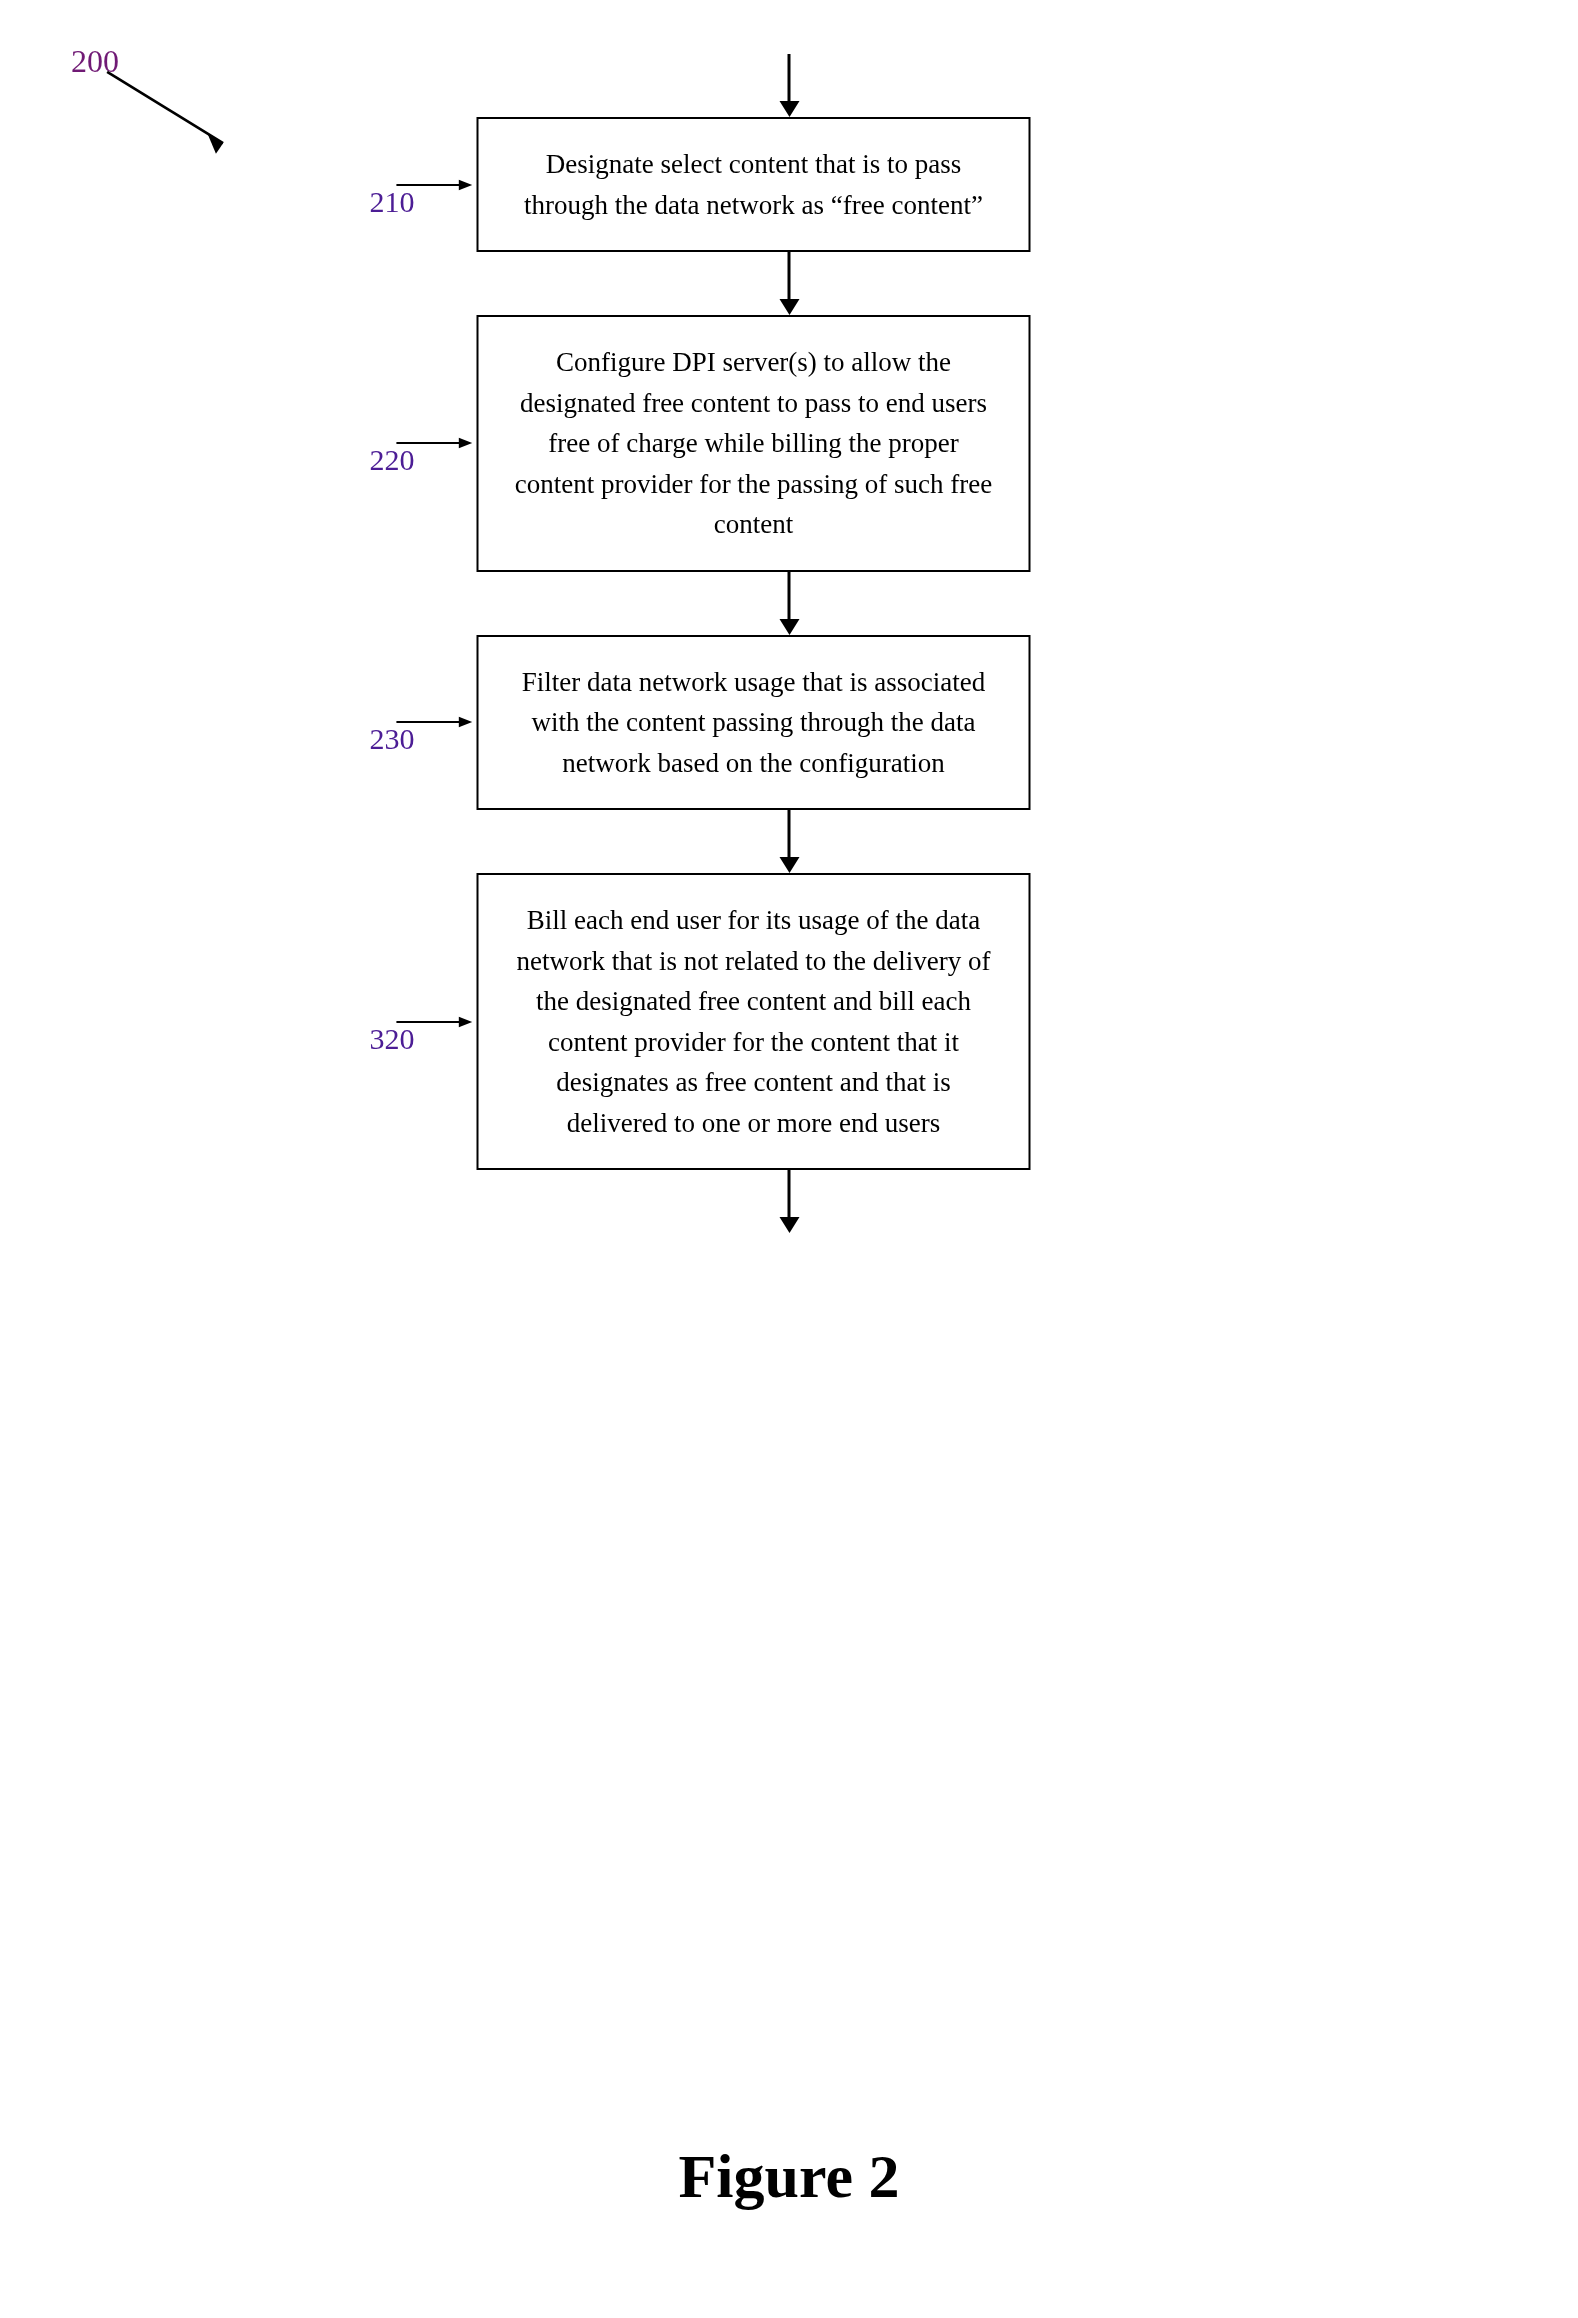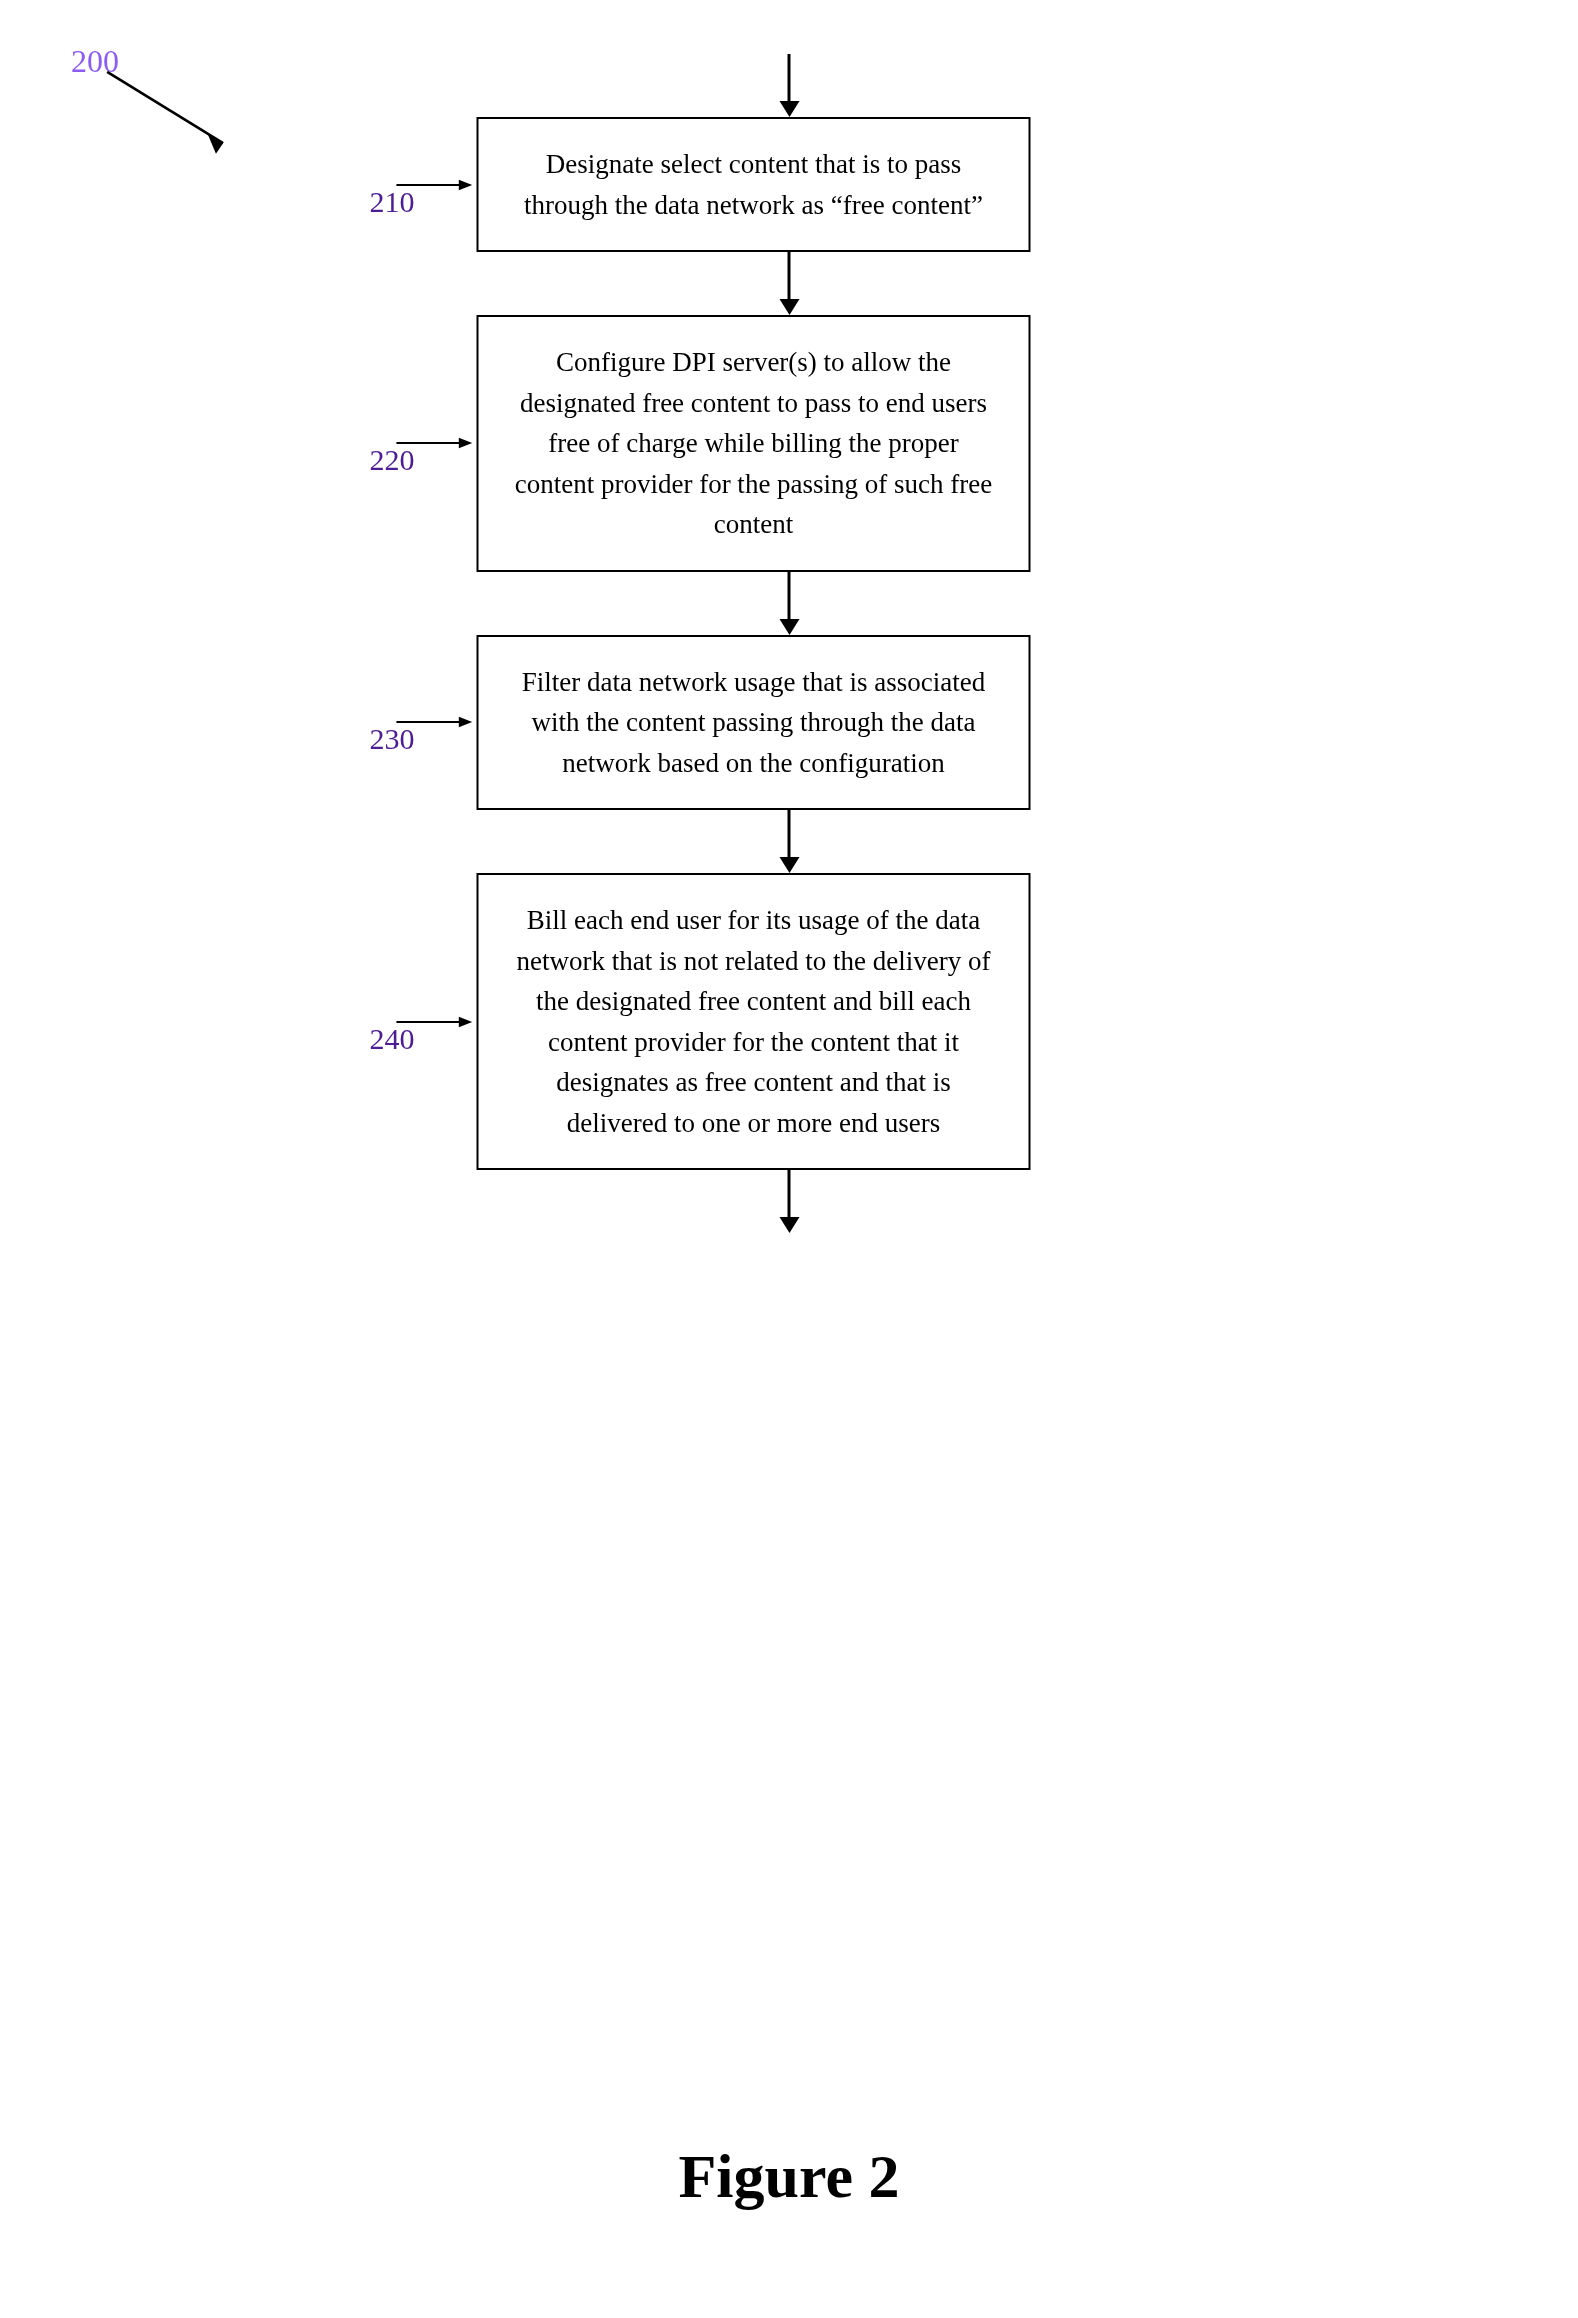--- a/index.html
+++ b/index.html
@@ -20,21 +20,21 @@
       background: #ffffff;
     }
 
     
     .fig-label {
       position: absolute;
       top: 43px;
       left: 71px;
       font-size: 32px;
       font-weight: normal;
-      color: #8b5cf6;
+      color: #701a75;
     }
 
     
     .flowchart {
       position: absolute;
       top: 54px;
       left: 50%;
       transform: translateX(-50%);
       display: flex;
       flex-direction: column;
@@ -167,21 +167,21 @@
         <polygon points="95,10 80,4 80,16" fill="#000"></polygon>
       </svg>
       <div class="process">
         <span>Filter data network usage that is associated with the content passing through the data network based on the configuration</span>
       </div>
     </div>
 
     <div class="connector"></div>
 
     <div style="position:relative; width:100%;">
-      <span class="step-label" style="left:-107px; top:50%;">240</span>
+      <span class="step-label" style="left:-107px; top:50%;">320</span>
       <svg style="position:absolute; left:-89px; top:calc(50% - 9px); width:107px; height:18px;" viewBox="0 0 120 20" width="107" height="18">
         <line x1="10" y1="10" x2="85" y2="10" stroke="#000" stroke-width="2"></line>
         <polygon points="95,10 80,4 80,16" fill="#000"></polygon>
       </svg>
       <div class="process">
         <span>Bill each end user for its usage of the data network that is not related to the delivery of the designated free content and bill each content provider for the content that it designates as free content and that is delivered to one or more end users</span>
       </div>
     </div>
 
     <div class="connector"></div>

